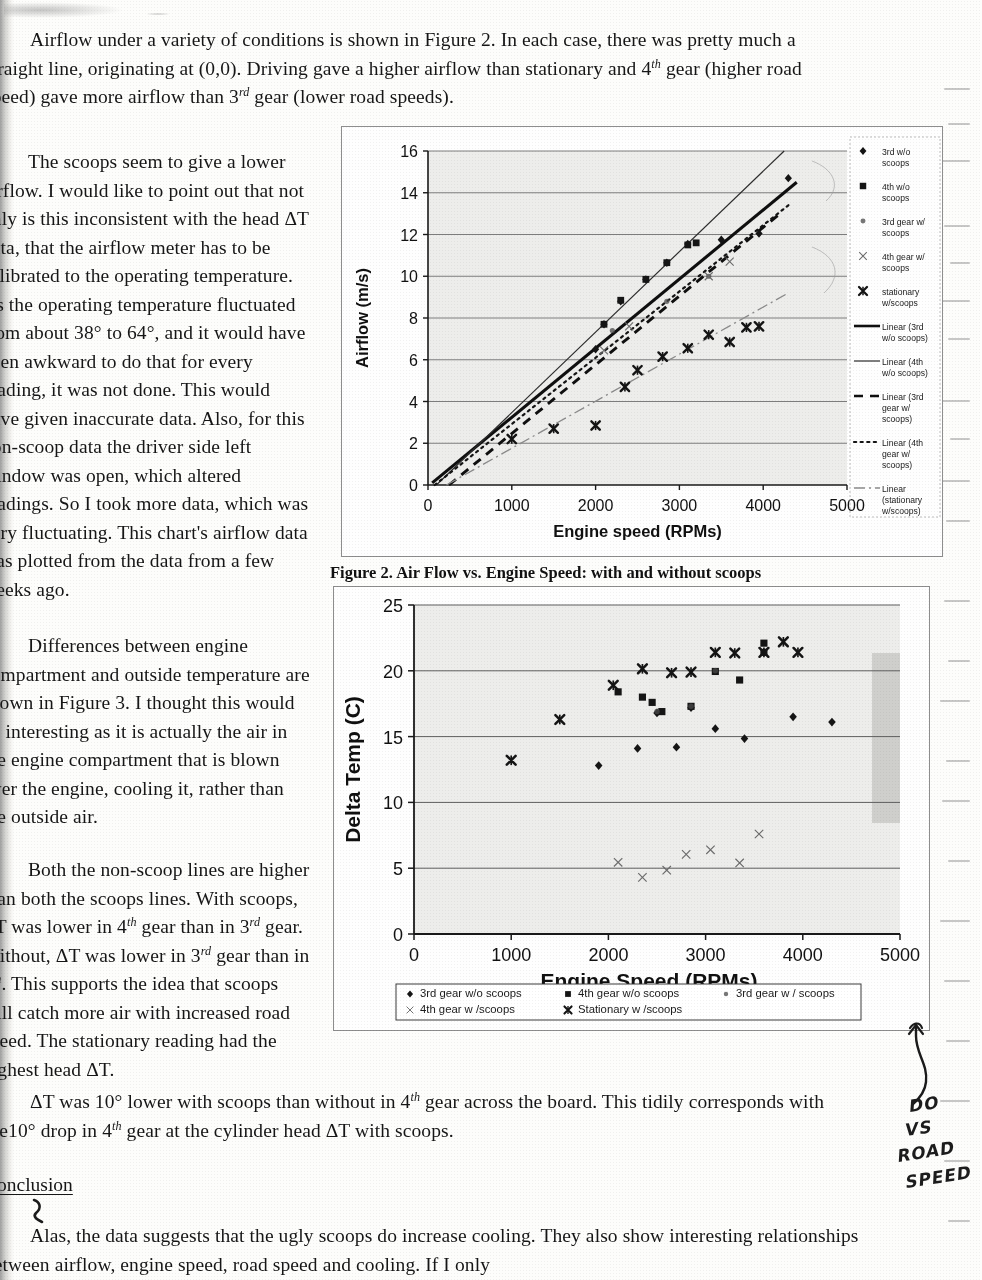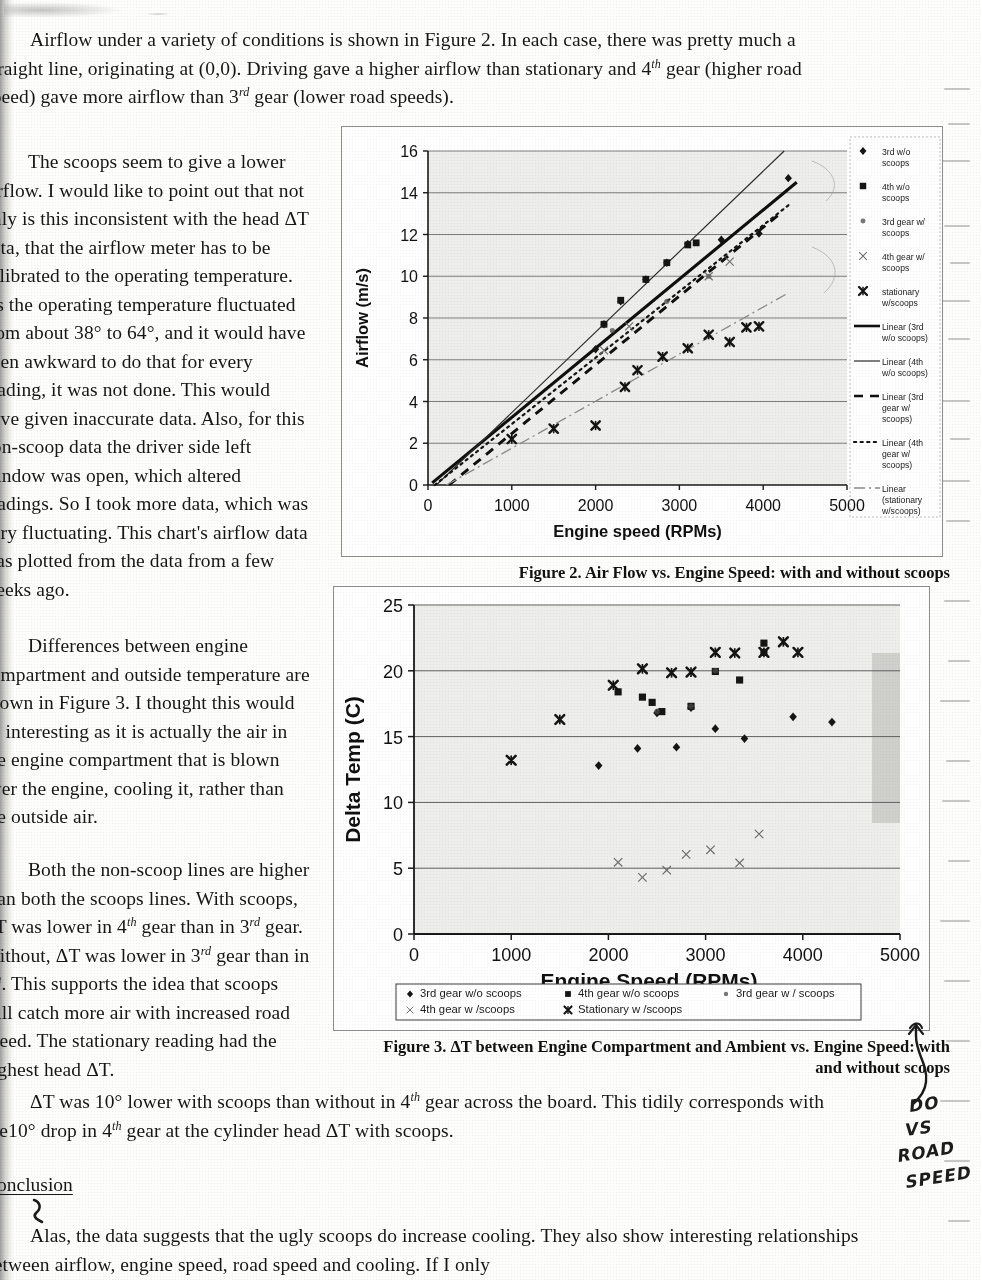--- a/index.html
+++ b/index.html
@@ -47,21 +47,21 @@
   .bottom-b{left:-16px;top:1222px;width:880px;text-indent:46px;}
 
   .pen-mark{position:absolute;left:26px;top:1196px;width:26px;height:30px;pointer-events:none;}
 
   
   .fig{position:absolute;background:#fefefe;}
   #fig2{left:341px;top:126px;width:600px;height:429px;border:1px solid #8d8d8d;}
   #fig3{left:333px;top:586px;width:595px;height:443px;border:1px solid #8d8d8d;}
 
   .plotwrap{position:absolute;inset:0;}
-  .cap{position:absolute;text-align:right;font-weight:bold;font-size:16.5px;
+  .cap{position:absolute;text-align:left;font-weight:bold;font-size:16.5px;
        color:#111;font-family:"Liberation Serif",serif;line-height:21px;}
   #cap2{left:330px;top:562px;width:620px;}
   #cap3{left:325px;top:1036px;width:625px;}
 
   
   .axisLabel{font-family:"Liberation Sans",sans-serif;font-weight:bold;fill:#101010;}
   .tickTxt{font-family:"Liberation Sans",sans-serif;fill:#111;}
   .legTxt{font-family:"Liberation Sans",sans-serif;fill:#1a1a1a;}
 
   
@@ -408,24 +408,20 @@
           <path d="M72.6 419.6 L79.4 426.4 M79.4 419.6 L72.6 426.4" stroke="#6b6b6b" fill="none" stroke-width="0.935"></path>
           <text x="86" y="426" font-size="11.3" class="legTxt">4th gear w /scoops</text>
         </g>
         <g>
           <path d="M230.43 419.43 L237.57 426.57 M237.57 419.43 L230.43 426.57" stroke="#141414" fill="none" stroke-width="2.04" stroke-linecap="round"></path>
           <path d="M234 419.09 L234 426.91" stroke="#141414" stroke-width="1.36"></path>
           <text x="244" y="426" font-size="11.3" class="legTxt">Stationary w /scoops</text>
         </g>
       </svg>
   </div>
-  <div class="cap" id="cap3">
-    <div>Figure 3.   ΔT between Engine Compartment and Ambient vs. Engine Speed: with</div>
-    <div>and without scoops</div>
-  </div>
 
   <svg class="hw-arrow" viewBox="0 0 80 90">
     <path d="M30 8 C 34 2, 40 2, 42 8" fill="none" stroke="#1b1b1b" stroke-width="2.2" stroke-linecap="round"></path>
     <path d="M36 4 L 36 16 C 36 34, 48 44, 46 62 C 45 72, 40 78, 33 84" fill="none" stroke="#1b1b1b" stroke-width="2.4" stroke-linecap="round"></path>
     <path d="M36 5 L 29 14 M36 5 L 43 14" fill="none" stroke="#1b1b1b" stroke-width="2.2" stroke-linecap="round"></path>
   </svg>
   <div class="hand hw1">DO</div>
   <div class="hand hw2">VS</div>
   <div class="hand hw3">ROAD</div>
   <div class="hand hw4">SPEED</div>

